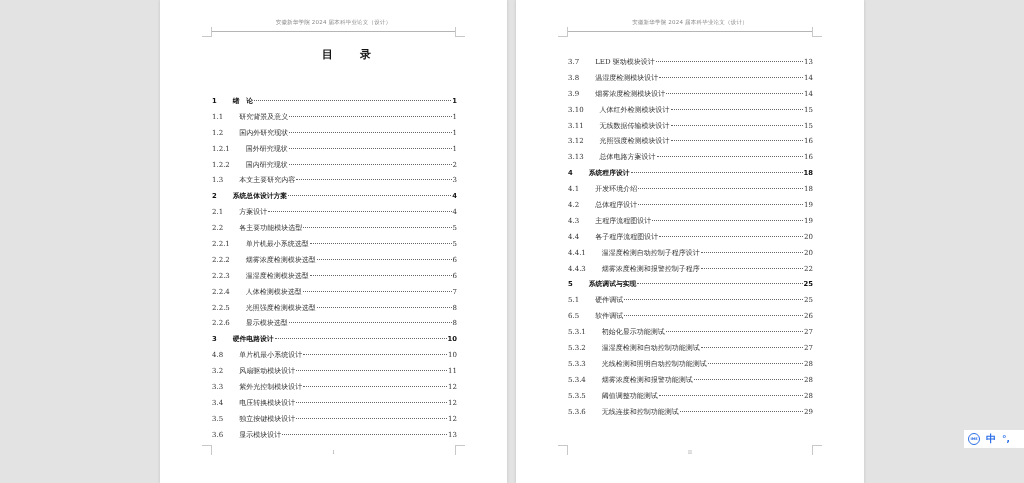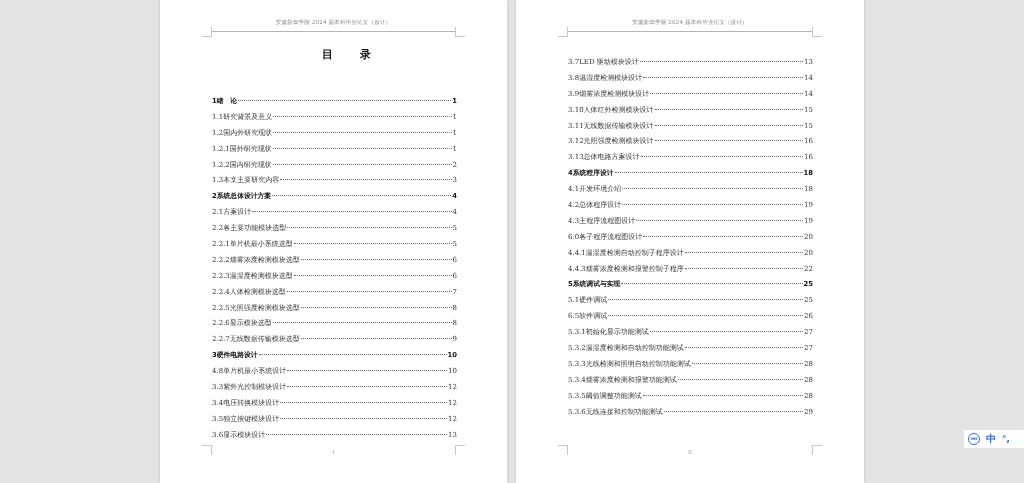--- a/index.html
+++ b/index.html
@@ -12,21 +12,21 @@
   .hdr-line { position: absolute; top: 31px; height: 1px; background: #b5b5b5; }
   .corner { position: absolute; width: 10px; height: 10px; border-color: #c8c8c8; border-style: solid; border-width: 0; }
   .c-tl { border-right-width: 1px; border-bottom-width: 1px; }
   .c-tr { border-left-width: 1px; border-bottom-width: 1px; }
   .c-bl { border-right-width: 1px; border-top-width: 1px; }
   .c-br { border-left-width: 1px; border-top-width: 1px; }
   .toc-title { position: absolute; top: 47px; left: 17px; width: 100%; text-align: center; font-size: 11px; font-weight: bold; font-family: "DejaVu Sans", sans-serif; letter-spacing: 8px; color: #111; }
   .toc { position: absolute; }
   .toc-row { display: flex; align-items: baseline; height: 15.9px; font-size: 7px; line-height: 15.9px; color: #333; white-space: nowrap; }
   .toc-row.lvl1 { font-weight: bold; color: #111; font-family: "DejaVu Sans", sans-serif; font-size: 6.8px; }
-  .toc-num { margin-right: 0; }
+  .toc-num { margin-right: 16px; }
   .toc-label { }
   .toc-dots { flex: 1; border-bottom: 1px dotted #666; margin: 0 1px; transform: translateY(-2px); min-width: 4px; }
   .toc-page { text-align: right; margin-top: 20px; }
   .pg-num { position: absolute; top: 449px; width: 100%; text-align: center; font-size: 5px; color: #999; }
   .ime { position: absolute; left: 964px; top: 430px; width: 60px; height: 18px; background: #fff; display: flex; align-items: center; gap: 6px; padding-left: 4px; }
   .ime-logo { width: 12px; height: 12px; border: 1.5px solid #2a6de8; border-radius: 50%; font-size: 3.5px; color: #2a6de8; display: flex; align-items: center; justify-content: center; font-family: "DejaVu Sans", sans-serif; font-weight: bold; }
   .ime-lang { font-size: 10px; color: #2a6de8; font-family: "DejaVu Sans", sans-serif; font-weight: bold; }
   .ime-punct { font-size: 9px; color: #2a6de8; font-family: "DejaVu Sans", sans-serif; font-weight: bold; }
 </style>
 </head>
@@ -122,37 +122,37 @@
         <span class="toc-label">光照强度检测模块选型</span>
         <span class="toc-dots"></span>
         <span class="toc-page">8</span>
       </div>
       <div class="toc-row lvl3">
         <span class="toc-num">2.2.6</span>
         <span class="toc-label">显示模块选型</span>
         <span class="toc-dots"></span>
         <span class="toc-page">8</span>
       </div>
-      <div class="toc-row lvl3">
-        <span class="toc-num">2.2.7</span>
-        <span class="toc-label">无线数据传输模块选型</span>
-        <span class="toc-dots"></span>
-        <span class="toc-page">9</span>
-      </div>
       <div class="toc-row lvl1">
         <span class="toc-num">3</span>
         <span class="toc-label">硬件电路设计</span>
         <span class="toc-dots"></span>
         <span class="toc-page">10</span>
       </div>
       <div class="toc-row lvl2">
         <span class="toc-num">4.8</span>
         <span class="toc-label">单片机最小系统设计</span>
         <span class="toc-dots"></span>
         <span class="toc-page">10</span>
+      </div>
+      <div class="toc-row lvl2">
+        <span class="toc-num">3.2</span>
+        <span class="toc-label">风扇驱动模块设计</span>
+        <span class="toc-dots"></span>
+        <span class="toc-page">11</span>
       </div>
       <div class="toc-row lvl2">
         <span class="toc-num">3.3</span>
         <span class="toc-label">紫外光控制模块设计</span>
         <span class="toc-dots"></span>
         <span class="toc-page">12</span>
       </div>
       <div class="toc-row lvl2">
         <span class="toc-num">3.4</span>
         <span class="toc-label">电压转换模块设计</span>
@@ -243,21 +243,21 @@
         <span class="toc-dots"></span>
         <span class="toc-page">19</span>
       </div>
       <div class="toc-row lvl2">
         <span class="toc-num">4.3</span>
         <span class="toc-label">主程序流程图设计</span>
         <span class="toc-dots"></span>
         <span class="toc-page">19</span>
       </div>
       <div class="toc-row lvl2">
-        <span class="toc-num">6.0</span>
+        <span class="toc-num">4.4</span>
         <span class="toc-label">各子程序流程图设计</span>
         <span class="toc-dots"></span>
         <span class="toc-page">20</span>
       </div>
       <div class="toc-row lvl3">
         <span class="toc-num">4.4.1</span>
         <span class="toc-label">温湿度检测自动控制子程序设计</span>
         <span class="toc-dots"></span>
         <span class="toc-page">20</span>
       </div>

